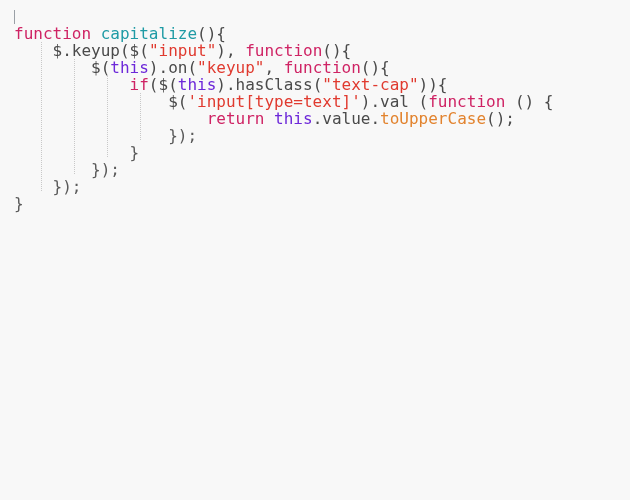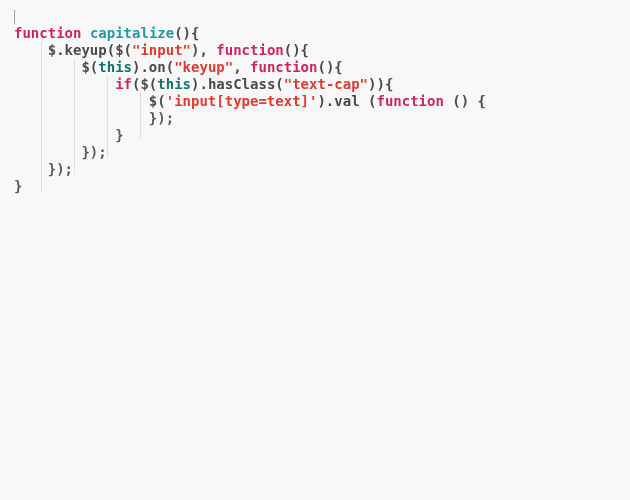--- a/index.html
+++ b/index.html
@@ -34,32 +34,31 @@
     left: 0;
     top: 0;
     width: 630px;
     height: 500px;
     padding: 8px 0 0 0;
     box-sizing: border-box;
   }
   .code-line {
     height: 17px;
     line-height: 17px;
-    font-size: 14px;
+    font-size: 16px;
     white-space: pre;
     color: #4a4a4a;
     padding-left: 14px;
     position: relative;
-    font-weight: bold;
   }
   .tok { white-space: pre; }
   .t-plain   { color: #4a4a4a; }
   .t-kw      { color: #cf2364; }
   .t-fn      { color: #1f9ba5; }
-  .t-this    { color: #0f766e; }
+  .t-this    { color: #6d28d9; }
   .t-str     { color: #e03a2f; }
   .t-method  { color: #e2832e; }
   .t-brace   { color: #5a5a5a; }
   
   #caret {
     position: absolute;
     left: 14px;
     top: 10px;
     width: 1px;
     height: 14px;
@@ -78,20 +77,21 @@
       <div class="indent-guide" style="left: 140px; top: 93px; height: 47px; border-left-color: rgb(200, 200, 200);"></div>
     </div>
 
   <div id="code-surface">
       <div class="code-line">&nbsp;</div>
       <div class="code-line"><span class="tok t-kw">function</span><span class="tok t-plain"> </span><span class="tok t-fn">capitalize</span><span class="tok t-plain">(){</span></div>
       <div class="code-line"><span class="tok t-plain">    $</span><span class="tok t-plain">.keyup($(</span><span class="tok t-str">"input"</span><span class="tok t-plain">), </span><span class="tok t-kw">function</span><span class="tok t-plain">(){</span></div>
       <div class="code-line"><span class="tok t-plain">        $(</span><span class="tok t-this">this</span><span class="tok t-plain">).on(</span><span class="tok t-str">"keyup"</span><span class="tok t-plain">, </span><span class="tok t-kw">function</span><span class="tok t-plain">(){</span></div>
       <div class="code-line"><span class="tok t-plain">            </span><span class="tok t-kw">if</span><span class="tok t-plain">($(</span><span class="tok t-this">this</span><span class="tok t-plain">).hasClass(</span><span class="tok t-str">"text-cap"</span><span class="tok t-plain">)){</span></div>
       <div class="code-line"><span class="tok t-plain">                $(</span><span class="tok t-str">'input[type=text]'</span><span class="tok t-plain">).val (</span><span class="tok t-kw">function</span><span class="tok t-plain"> () {</span></div>
+      <div class="code-line"><span class="tok t-plain">                    </span><span class="tok t-kw">return</span><span class="tok t-plain"> </span><span class="tok t-this">this</span><span class="tok t-plain">.value.</span><span class="tok t-method">toUpperCase</span><span class="tok t-plain">();</span></div>
       <div class="code-line"><span class="tok t-brace">                });</span></div>
       <div class="code-line"><span class="tok t-brace">            }</span></div>
       <div class="code-line"><span class="tok t-brace">        });</span></div>
       <div class="code-line"><span class="tok t-brace">    });</span></div>
       <div class="code-line"><span class="tok t-brace">}</span></div>
     </div>
 
   <div id="caret" style="background: rgb(154, 160, 166);"></div>
 
 </div>

